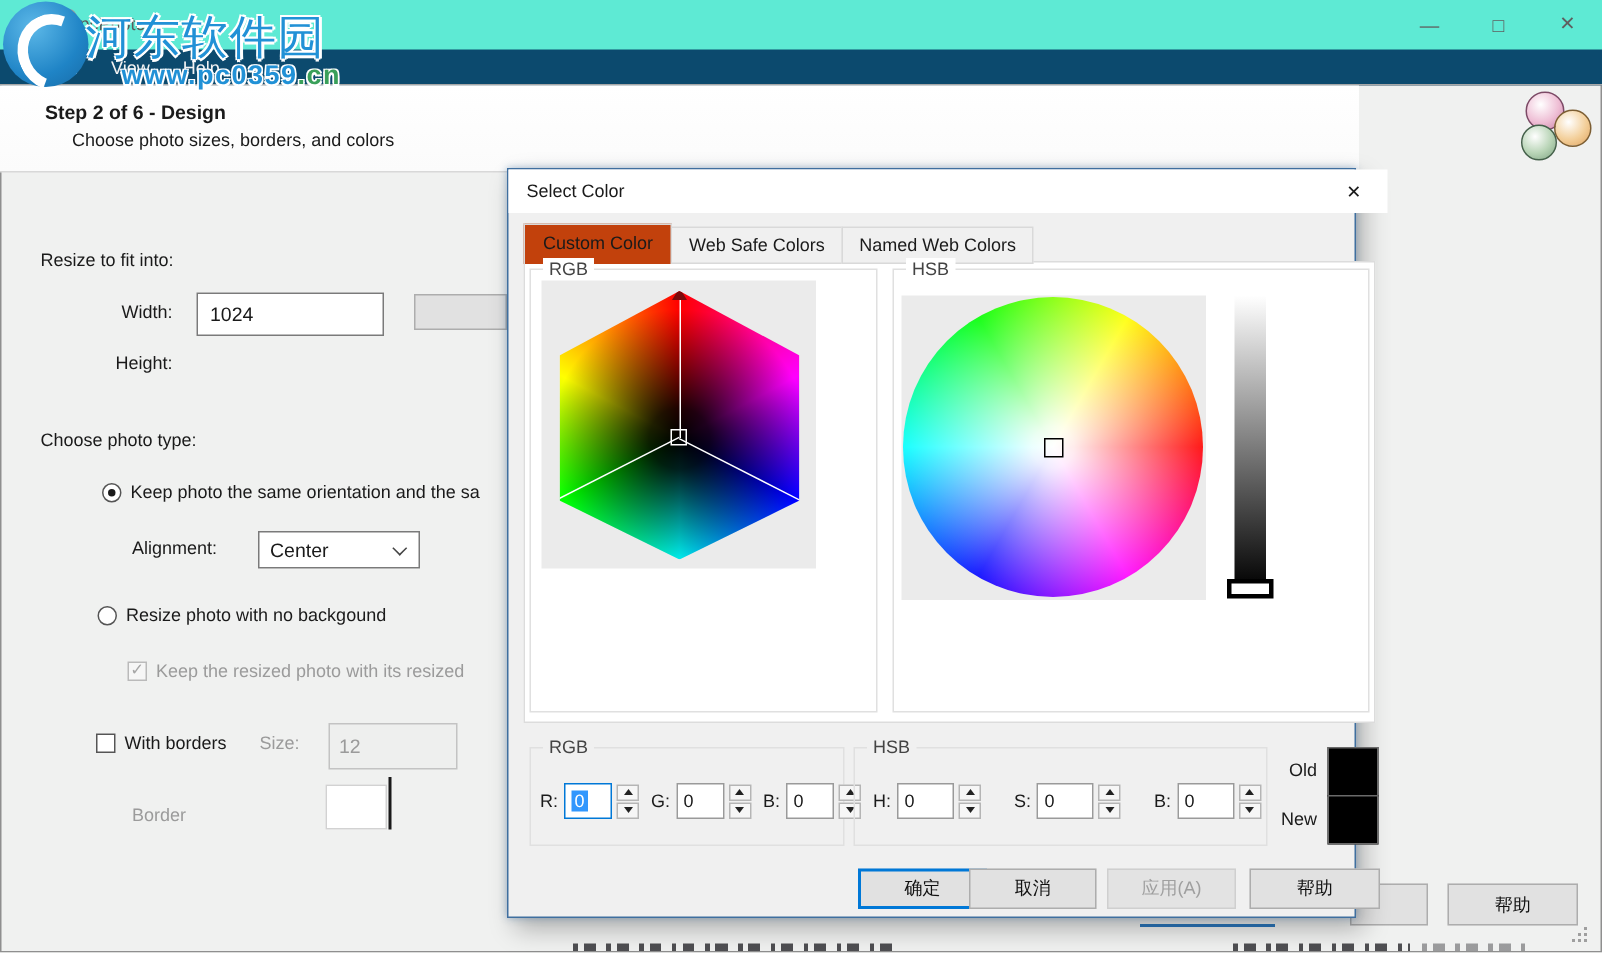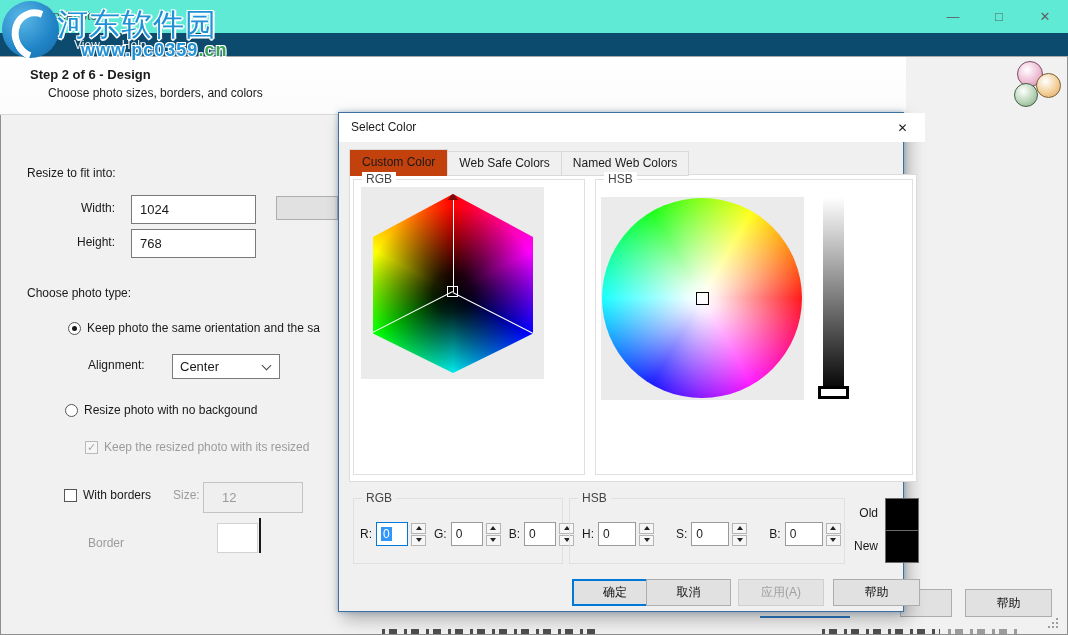--- a/index.html
+++ b/index.html
@@ -147,23 +147,20 @@
 
   <div class="abs lbl" style="left:27px; top:166px;">Resize to fit into:</div>
 
   <div class="abs lbl" style="left:40px; top:201px; width:75px; text-align:right;">Width:</div>
   <div class="abs tbox" style="left:131px; top:195px; width:125px; height:29px;">
       <span>1024</span>
     </div>
   <div class="abs btn" style="left:276px; top:196px; width:62px; height:24px; z-index:2;"></div>
 
   <div class="abs lbl" style="left:40px; top:235px; width:75px; text-align:right;">Height:</div>
-  <div class="abs tbox" style="left:131px; top:229px; width:125px; height:29px;">
-      <span>768</span>
-    </div>
 
   <div class="abs lbl" style="left:27px; top:286px;">Choose photo type:</div>
 
   <div class="abs radio sel" style="left:68px; top:322px;"></div>
   <div class="abs lbl clip" style="left:87px; top:321px; width:251px;">Keep photo the same orientation and the sa</div>
 
   <div class="abs lbl" style="left:88px; top:358px;">Alignment:</div>
   <div class="abs combo" style="left:172px; top:354px; width:108px; height:25px;">
     <span>Center</span>
     <span class="chev"></span>
@@ -171,21 +168,21 @@
 
   <div class="abs radio" style="left:65px; top:404px;"></div>
   <div class="abs lbl clip" style="left:84px; top:403px; width:254px;">Resize photo with no backgound</div>
 
   <div class="abs chk dim" style="left:85px; top:441px;"><span>✓</span></div>
   <div class="abs lbl dim clip" style="left:104px; top:440px; width:234px;">Keep the resized photo with its resized</div>
 
   <div class="abs chk" style="left:64px; top:489px;"></div>
   <div class="abs lbl" style="left:83px; top:488px;">With borders</div>
   <div class="abs lbl dim" style="left:173px; top:488px;">Size:</div>
-  <div class="abs tbox dim" style="left:203px; top:482px; width:100px; height:31px; padding-left:18px;">
+  <div class="abs tbox dim" style="left:219px; top:482px; width:86px; height:31px; padding-left:6px;">
       <span>12</span>
     </div>
 
   <div class="abs lbl dim" style="left:88px; top:536px;">Border</div>
   <div class="abs" style="left:217px; top:523px; width:41px; height:30px; background:#fff; border:1px solid #d2d2d2;"></div>
   <div class="abs" style="left:259px; top:518px; width:2px; height:35px; background:#1a1a1a;"></div>
 
   <div class="abs btn" style="left:900px; top:589px; width:52px; height:28px; z-index:2;"></div>
   <div class="abs btn" style="left:965px; top:589px; width:87px; height:28px; z-index:2;">帮助</div>
 

